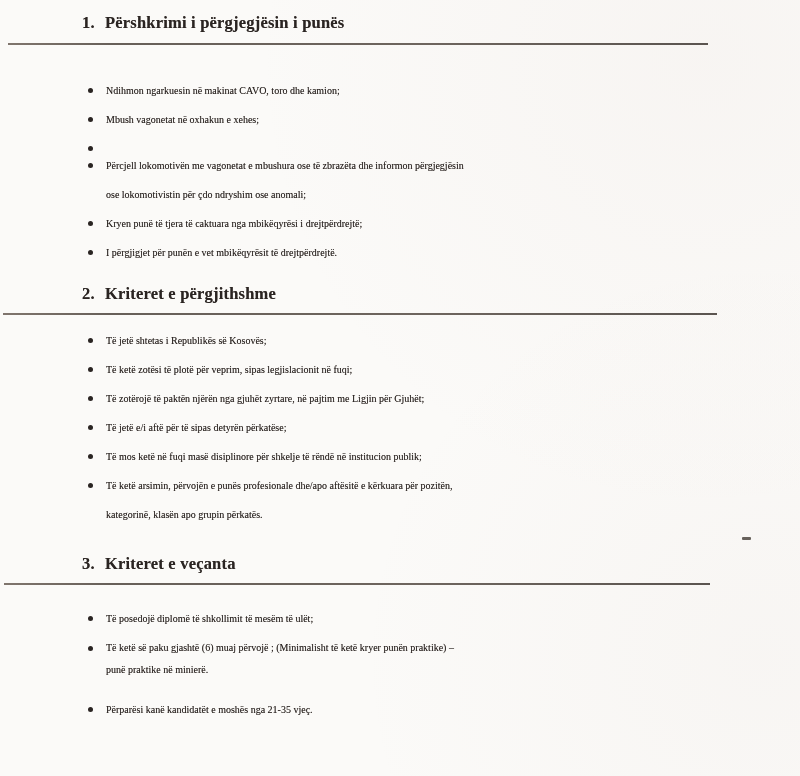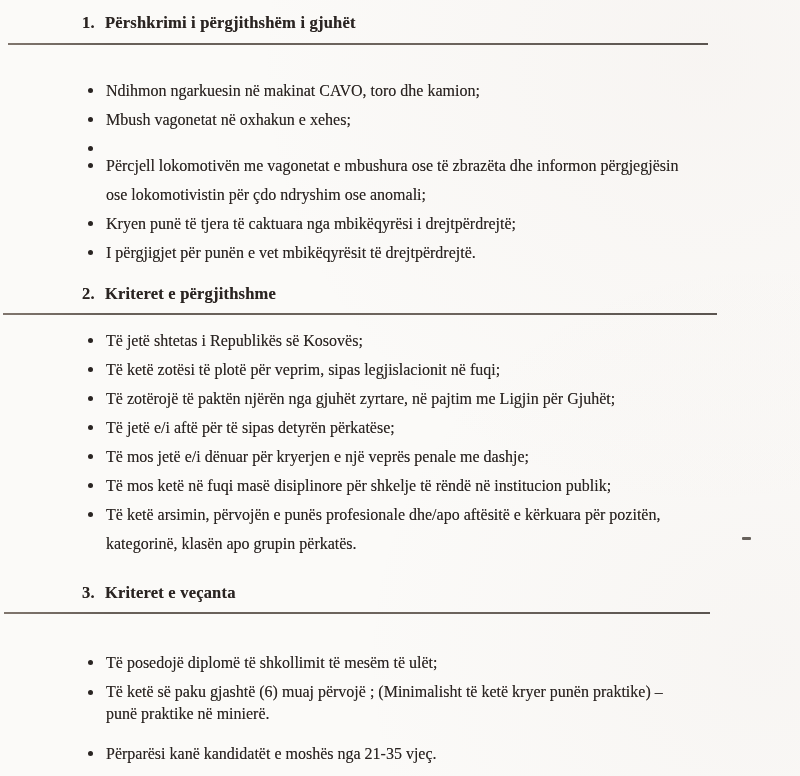--- a/index.html
+++ b/index.html
@@ -43,21 +43,21 @@
   }
 
   ul.blist {
     list-style: none;
     margin: 0;
     padding: 0 0 0 88px;
   }
   ul.blist li {
     display: flex;
     line-height: 29px;
-    font-size: 16px;
+    font-size: 10px;
   }
   .dot {
     width: 5px;
     height: 5px;
     border-radius: 50%;
     background: #2a2422;
     margin: 12px 13px 0 0;
     flex: none;
   }
   .txt { white-space: pre-line; }
@@ -68,21 +68,21 @@
   .s1 ul { margin-top: 31px; }
 
   
   .s2 { margin-top: 16px; }
   .s2 .rule { margin-left: 3px; width: 714px; margin-top: 8px; }
   .s2 ul { margin-top: 11px; }
 
   
   .s3 { margin-top: 24px; }
   .s3 .rule { margin-left: 4px; width: 706px; margin-top: 8px; }
-  .s3 ul { margin-top: 34px; }
+  .s3 ul { margin-top: 19px; }
   .s3 li.tight { line-height: 22px; margin-top: 4px; margin-bottom: 14px; }
   .s3 li.tight .dot { margin-top: 9px; }
 
   .scan-dash {
     position: absolute;
     left: 742px;
     top: 537px;
     width: 9px;
     height: 3px;
     background: #57504a;
@@ -91,21 +91,21 @@
   }
 </style>
 </head>
 <body>
 
 <div class="page">
 
   <div class="section s1">
     <div class="heading">
       <span class="num">1.</span>
-      <span class="title">Përshkrimi i përgjithshëm i gjuhët</span>
+      <span class="title">Përshkrimi i përgjegjësin i punës</span>
     </div>
     <div class="rule"></div>
     <ul class="blist">
       <li>
           <span class="dot"></span>
           <span class="txt">Ndihmon ngarkuesin në makinat CAVO, toro dhe kamion;</span>
         </li>
       <li>
           <span class="dot"></span>
           <span class="txt">Mbush vagonetat në oxhakun e xehes;</span>
@@ -147,24 +147,20 @@
       <li>
           <span class="dot"></span>
           <span class="txt">Të zotërojë të paktën njërën nga gjuhët zyrtare, në pajtim me Ligjin për Gjuhët;</span>
         </li>
       <li>
           <span class="dot"></span>
           <span class="txt">Të jetë e/i aftë për të sipas detyrën përkatëse;</span>
         </li>
       <li>
           <span class="dot"></span>
-          <span class="txt">Të mos jetë e/i dënuar për kryerjen e një veprës penale me dashje;</span>
-        </li>
-      <li>
-          <span class="dot"></span>
           <span class="txt">Të mos ketë në fuqi masë disiplinore për shkelje të rëndë në institucion publik;</span>
         </li>
       <li>
           <span class="dot"></span>
           <span class="txt">Të ketë arsimin, përvojën e punës profesionale dhe/apo aftësitë e kërkuara për pozitën,
 kategorinë, klasën apo grupin përkatës.</span>
         </li>
     </ul>
   </div>
 

